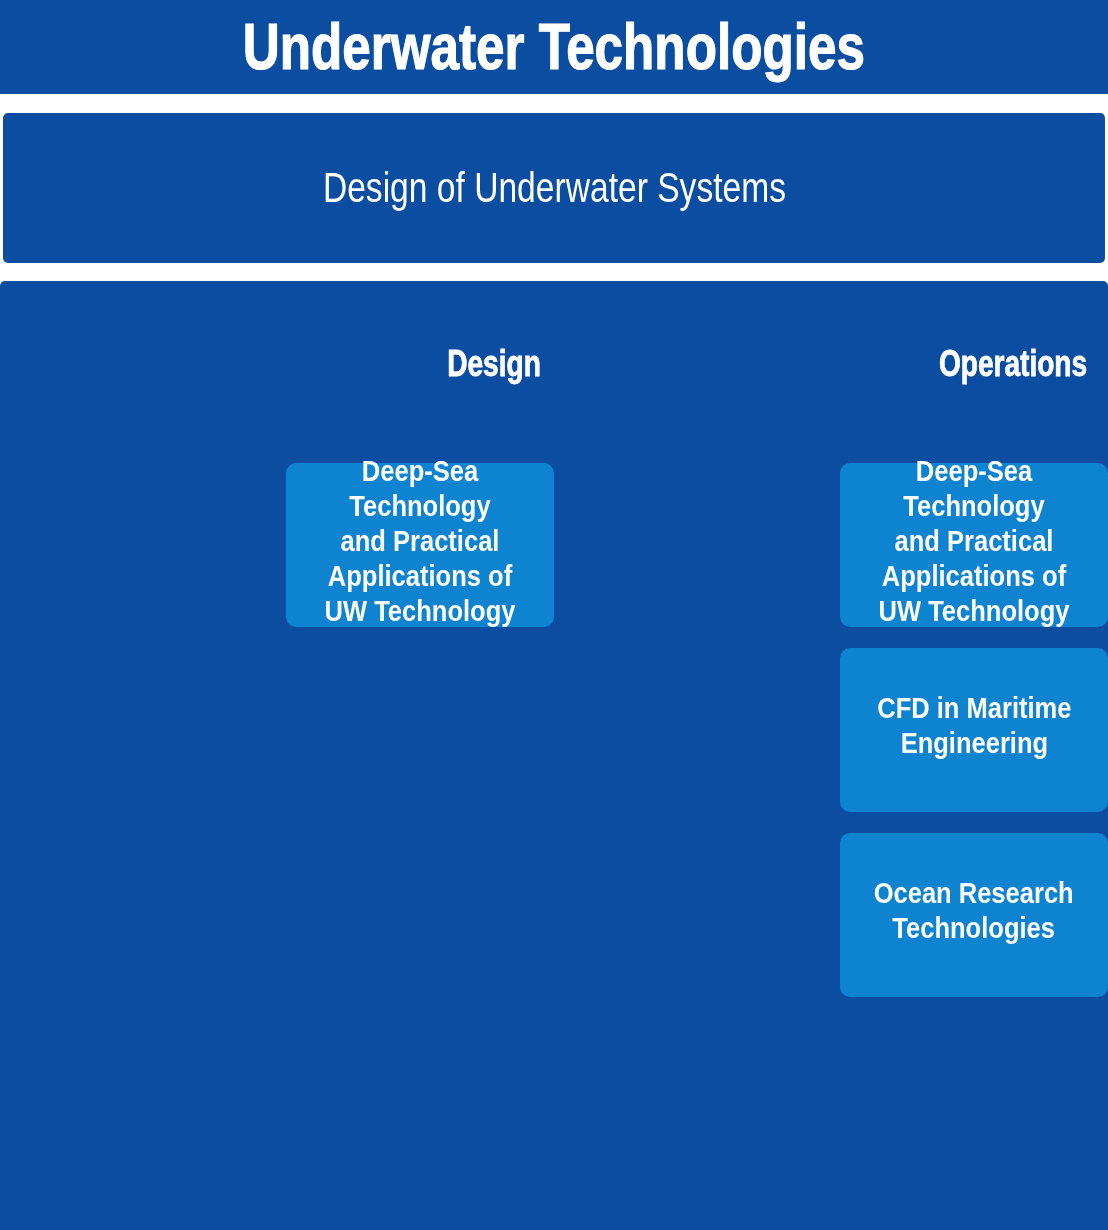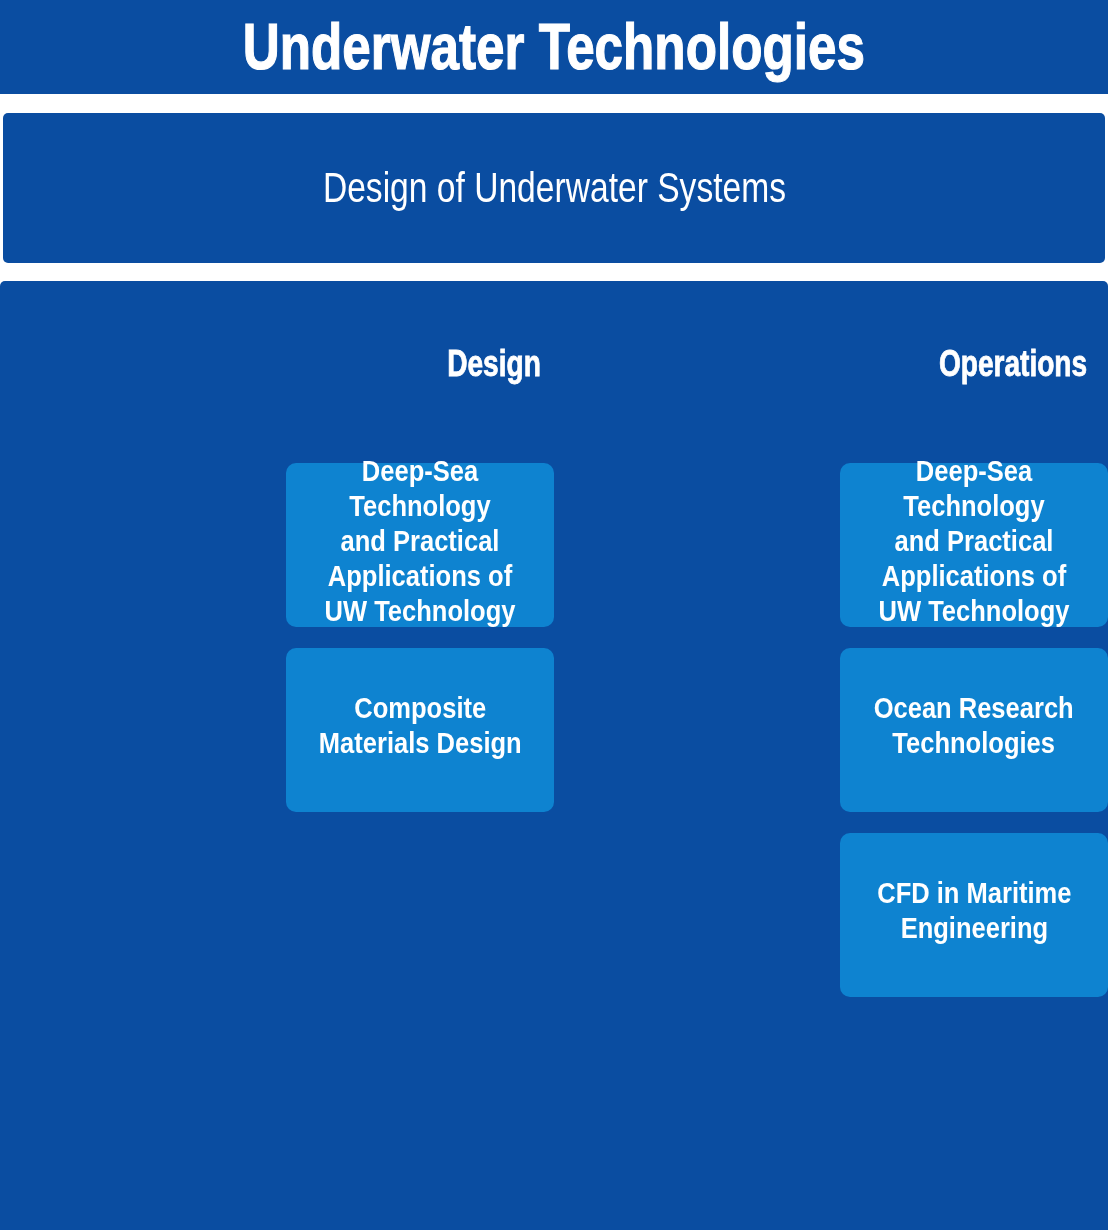--- a/index.html
+++ b/index.html
@@ -130,42 +130,38 @@
       <h2 class="col-header">Design</h2>
 
 
       <div class="card">
         <div class="card-label">Deep-Sea Technology
 and Practical
 Applications of
 UW Technology</div>
       </div>
 
-      <div class="card">
-        <div class="card-label">Composite
-Materials Design</div>
-      </div>
     </div>
 
     <div class="col">
       <h2 class="col-header">Operations</h2>
 
       <div class="card">
         <div class="card-label">Deep-Sea Technology
 and Practical
 Applications of
 UW Technology</div>
       </div>
 
       <div class="card">
-        <div class="card-label">Ocean Research
-Technologies</div>
+        <div class="card-label">CFD in Maritime
+Engineering</div>
       </div>
 
       <div class="card">
-        <div class="card-label">CFD in Maritime
-Engineering</div>
+        <div class="card-label">Ocean Research
+Technologies</div>
       </div>
     </div>
 
   </section>
 
 </div>
 
 </body></html>

